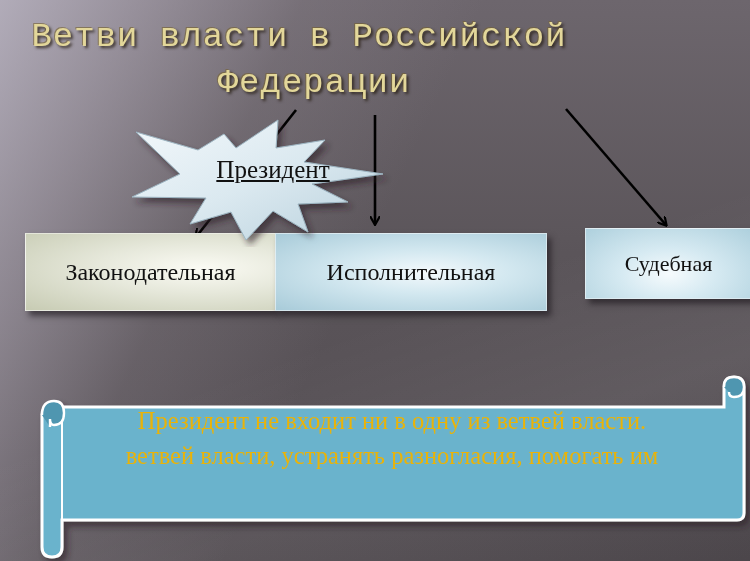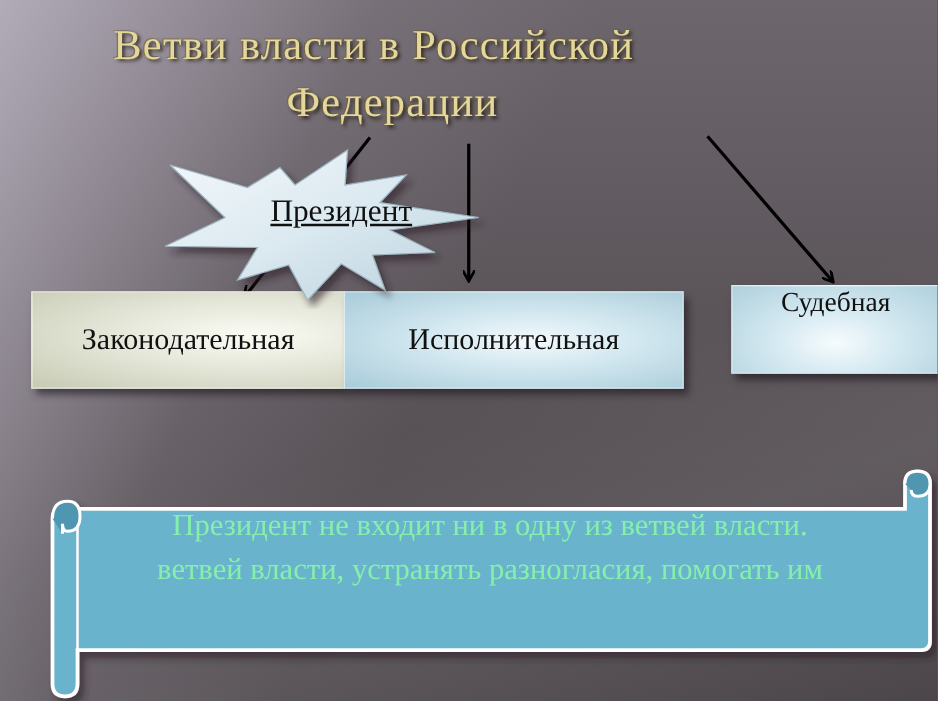--- a/index.html
+++ b/index.html
@@ -15,21 +15,21 @@
       linear-gradient(180deg, #6d666d 0%, #5b555a 45%, #524c51 100%);
   }
   .slide::after {
     content: ""; position: absolute; inset: 0;
     background: linear-gradient(160deg, rgba(255,255,255,0) 55%, rgba(255,255,255,0.06) 75%, rgba(0,0,0,0.08) 100%);
     pointer-events: none;
   }
   .title {
     position: absolute; left: 0; top: 14px; width: 598px;
     text-align: center;
-    font-family: Liberation Serif, serif;
+    font-family: Liberation Mono, monospace;
     font-size: 34px; line-height: 46px; letter-spacing: 1px;
     color: #e3d79a;
     text-shadow: 2px 2px 3px rgba(40,30,20,0.85), -1px -1px 0 rgba(120,100,50,0.6);
     z-index: 3;
   }
   .title .line { display: block; }
   .title .line2 { padding-left: 30px; text-align: center; }
   svg.arrows { position: absolute; left: 0; top: 0; z-index: 2; }
   svg.star { position: absolute; left: 128px; top: 112px; z-index: 4; }
   .president-label {
@@ -49,25 +49,25 @@
   }
   .box.executive {
     left: 275px; top: 233px; width: 270px; height: 76px;
     background: radial-gradient(ellipse at 55% 50%, #f3f9fc 0%, #d3e8f0 40%, #a8cbd9 100%);
   }
   .box.judicial {
     left: 585px; top: 228px; width: 165px; height: 69px;
     background: radial-gradient(ellipse at 50% 65%, #f6fbfd 0%, #d6eaf2 40%, #aed0dd 100%);
     font-size: 22px; align-items: flex-start; padding-top: 0;
   }
-  .box.judicial span { }
+  .box.judicial span { margin-top: 22px; }
   svg.scroll { position: absolute; left: 30px; top: 375px; z-index: 3; }
   .scroll-text {
     position: absolute; left: 62px; top: 403px; width: 660px;
-    text-align: center; font-size: 24.5px; line-height: 35px; color: #86efac;
+    text-align: center; font-size: 24.5px; line-height: 35px; color: #eab308;
     z-index: 4;
   }
   .scroll-text span { display: block; }
 </style>
 </head>
 <body>
 
 <div class="slide"></div>
 
 <div class="title">

